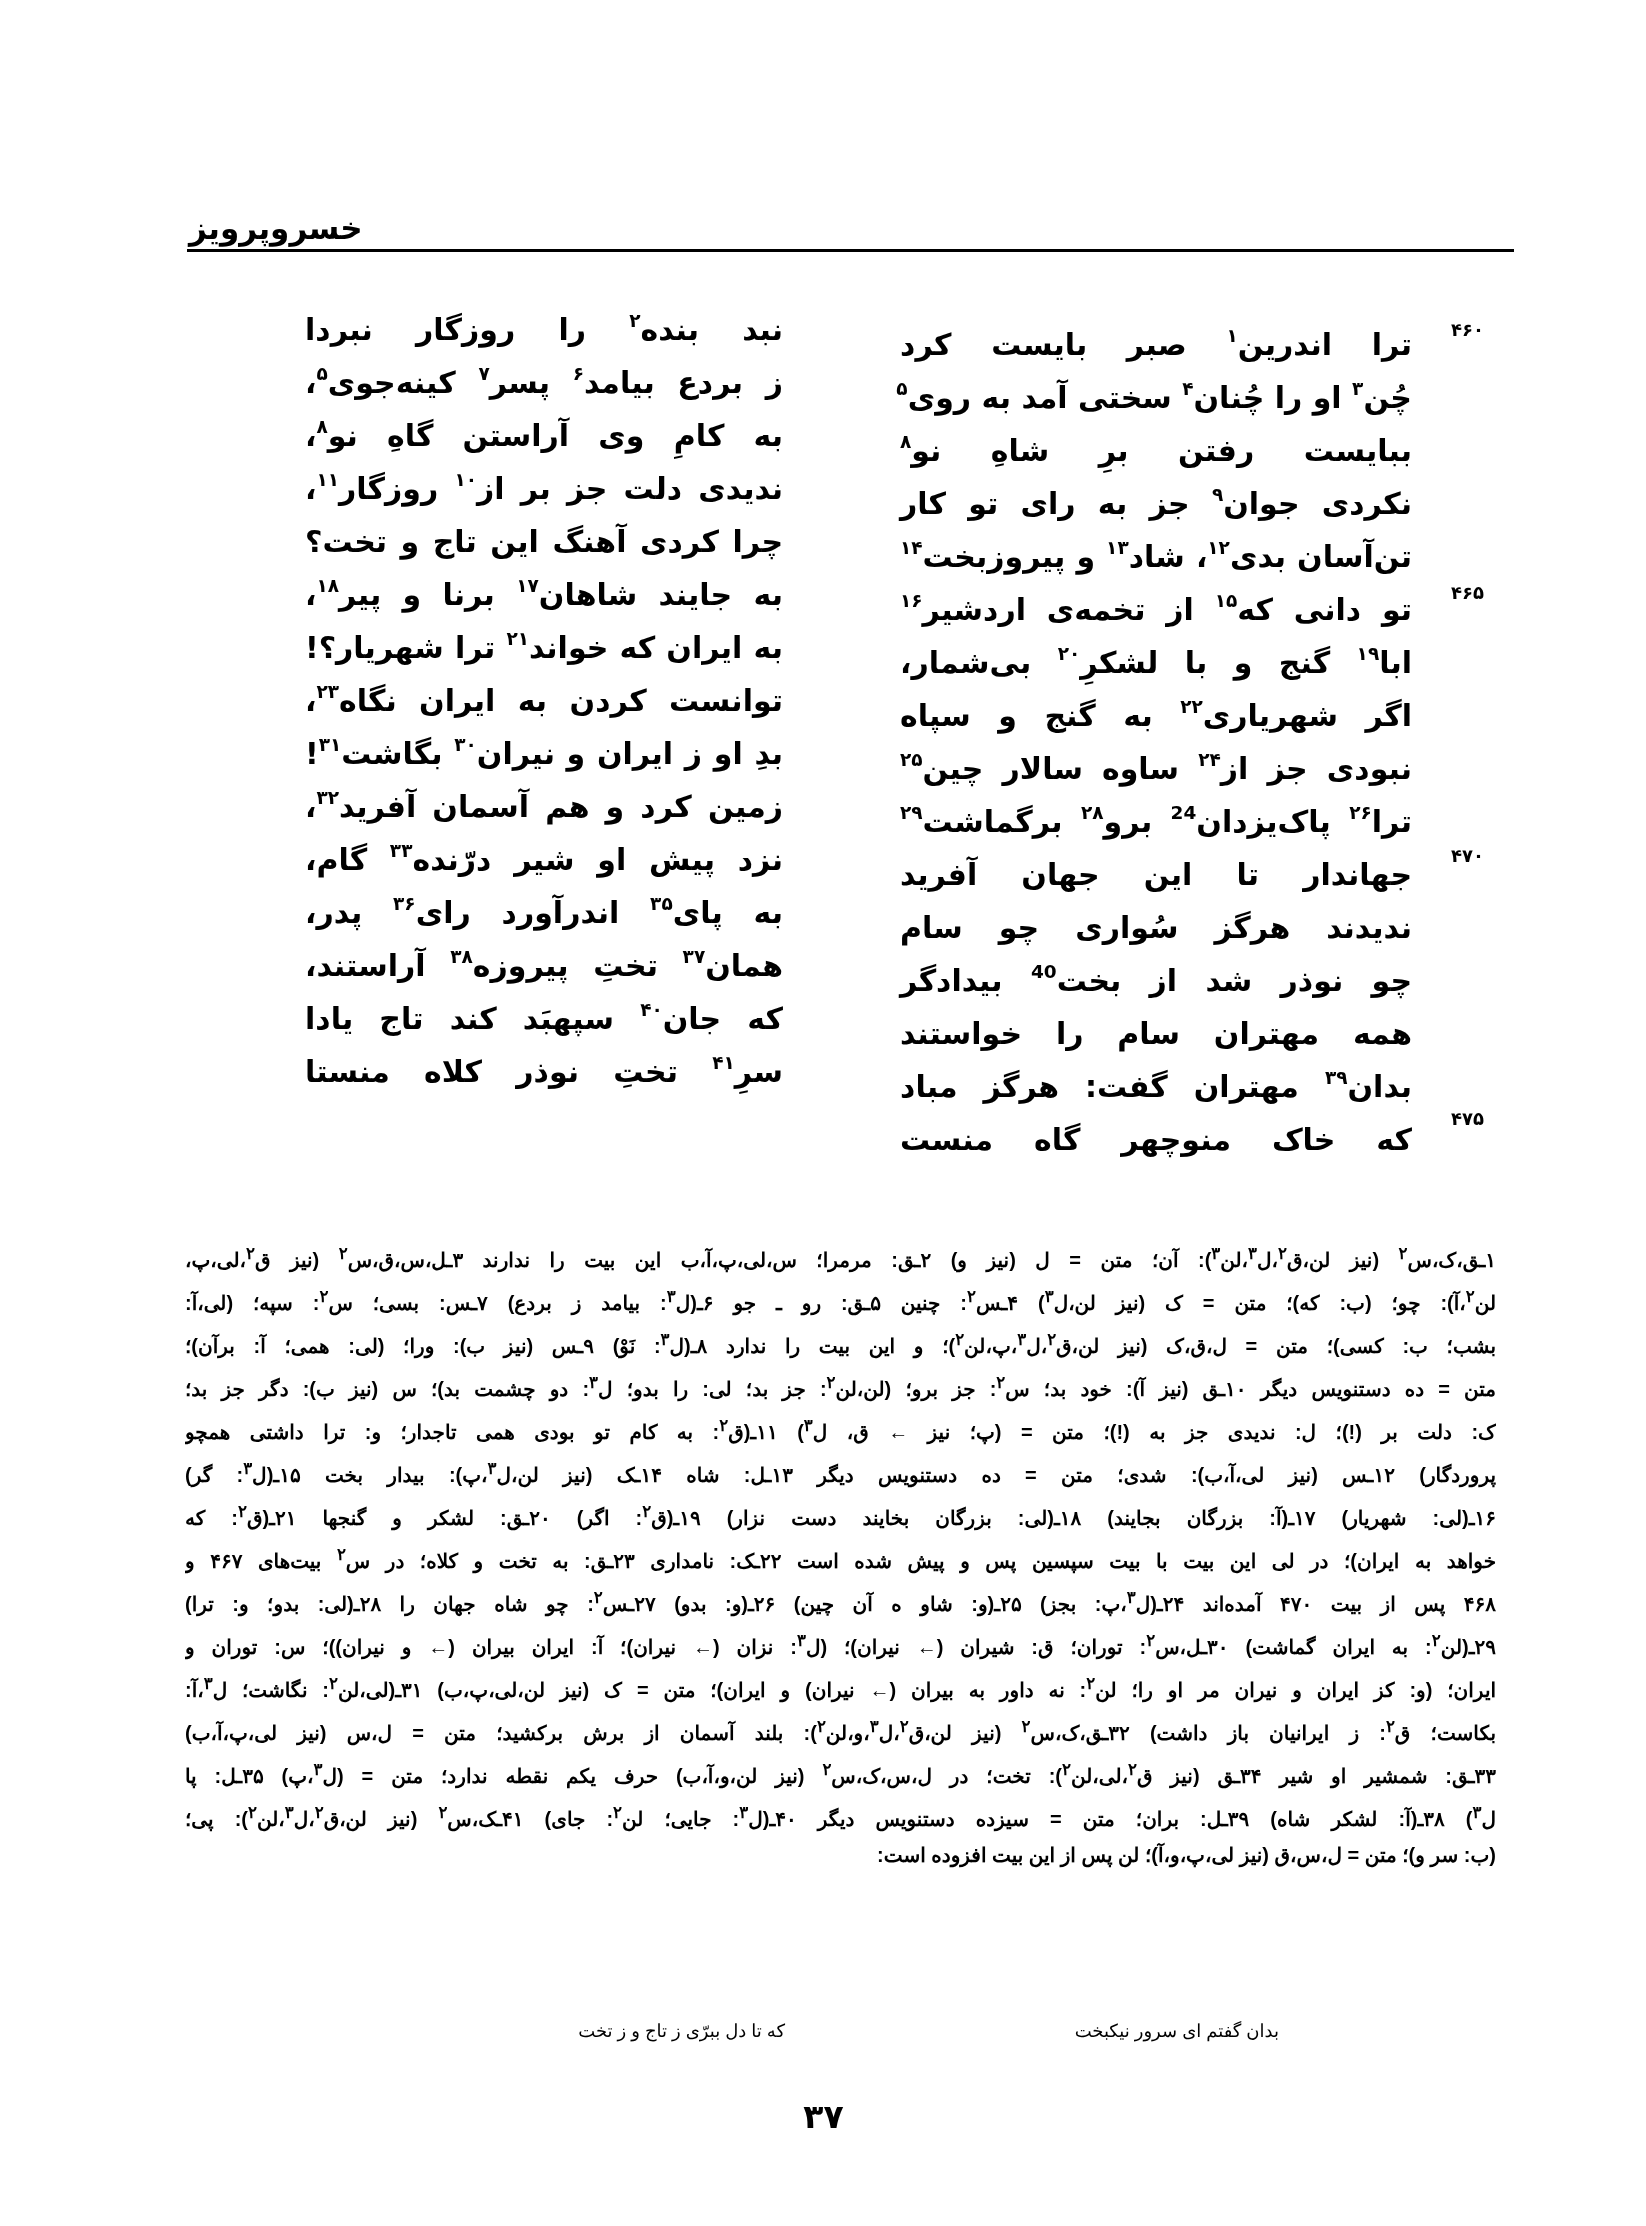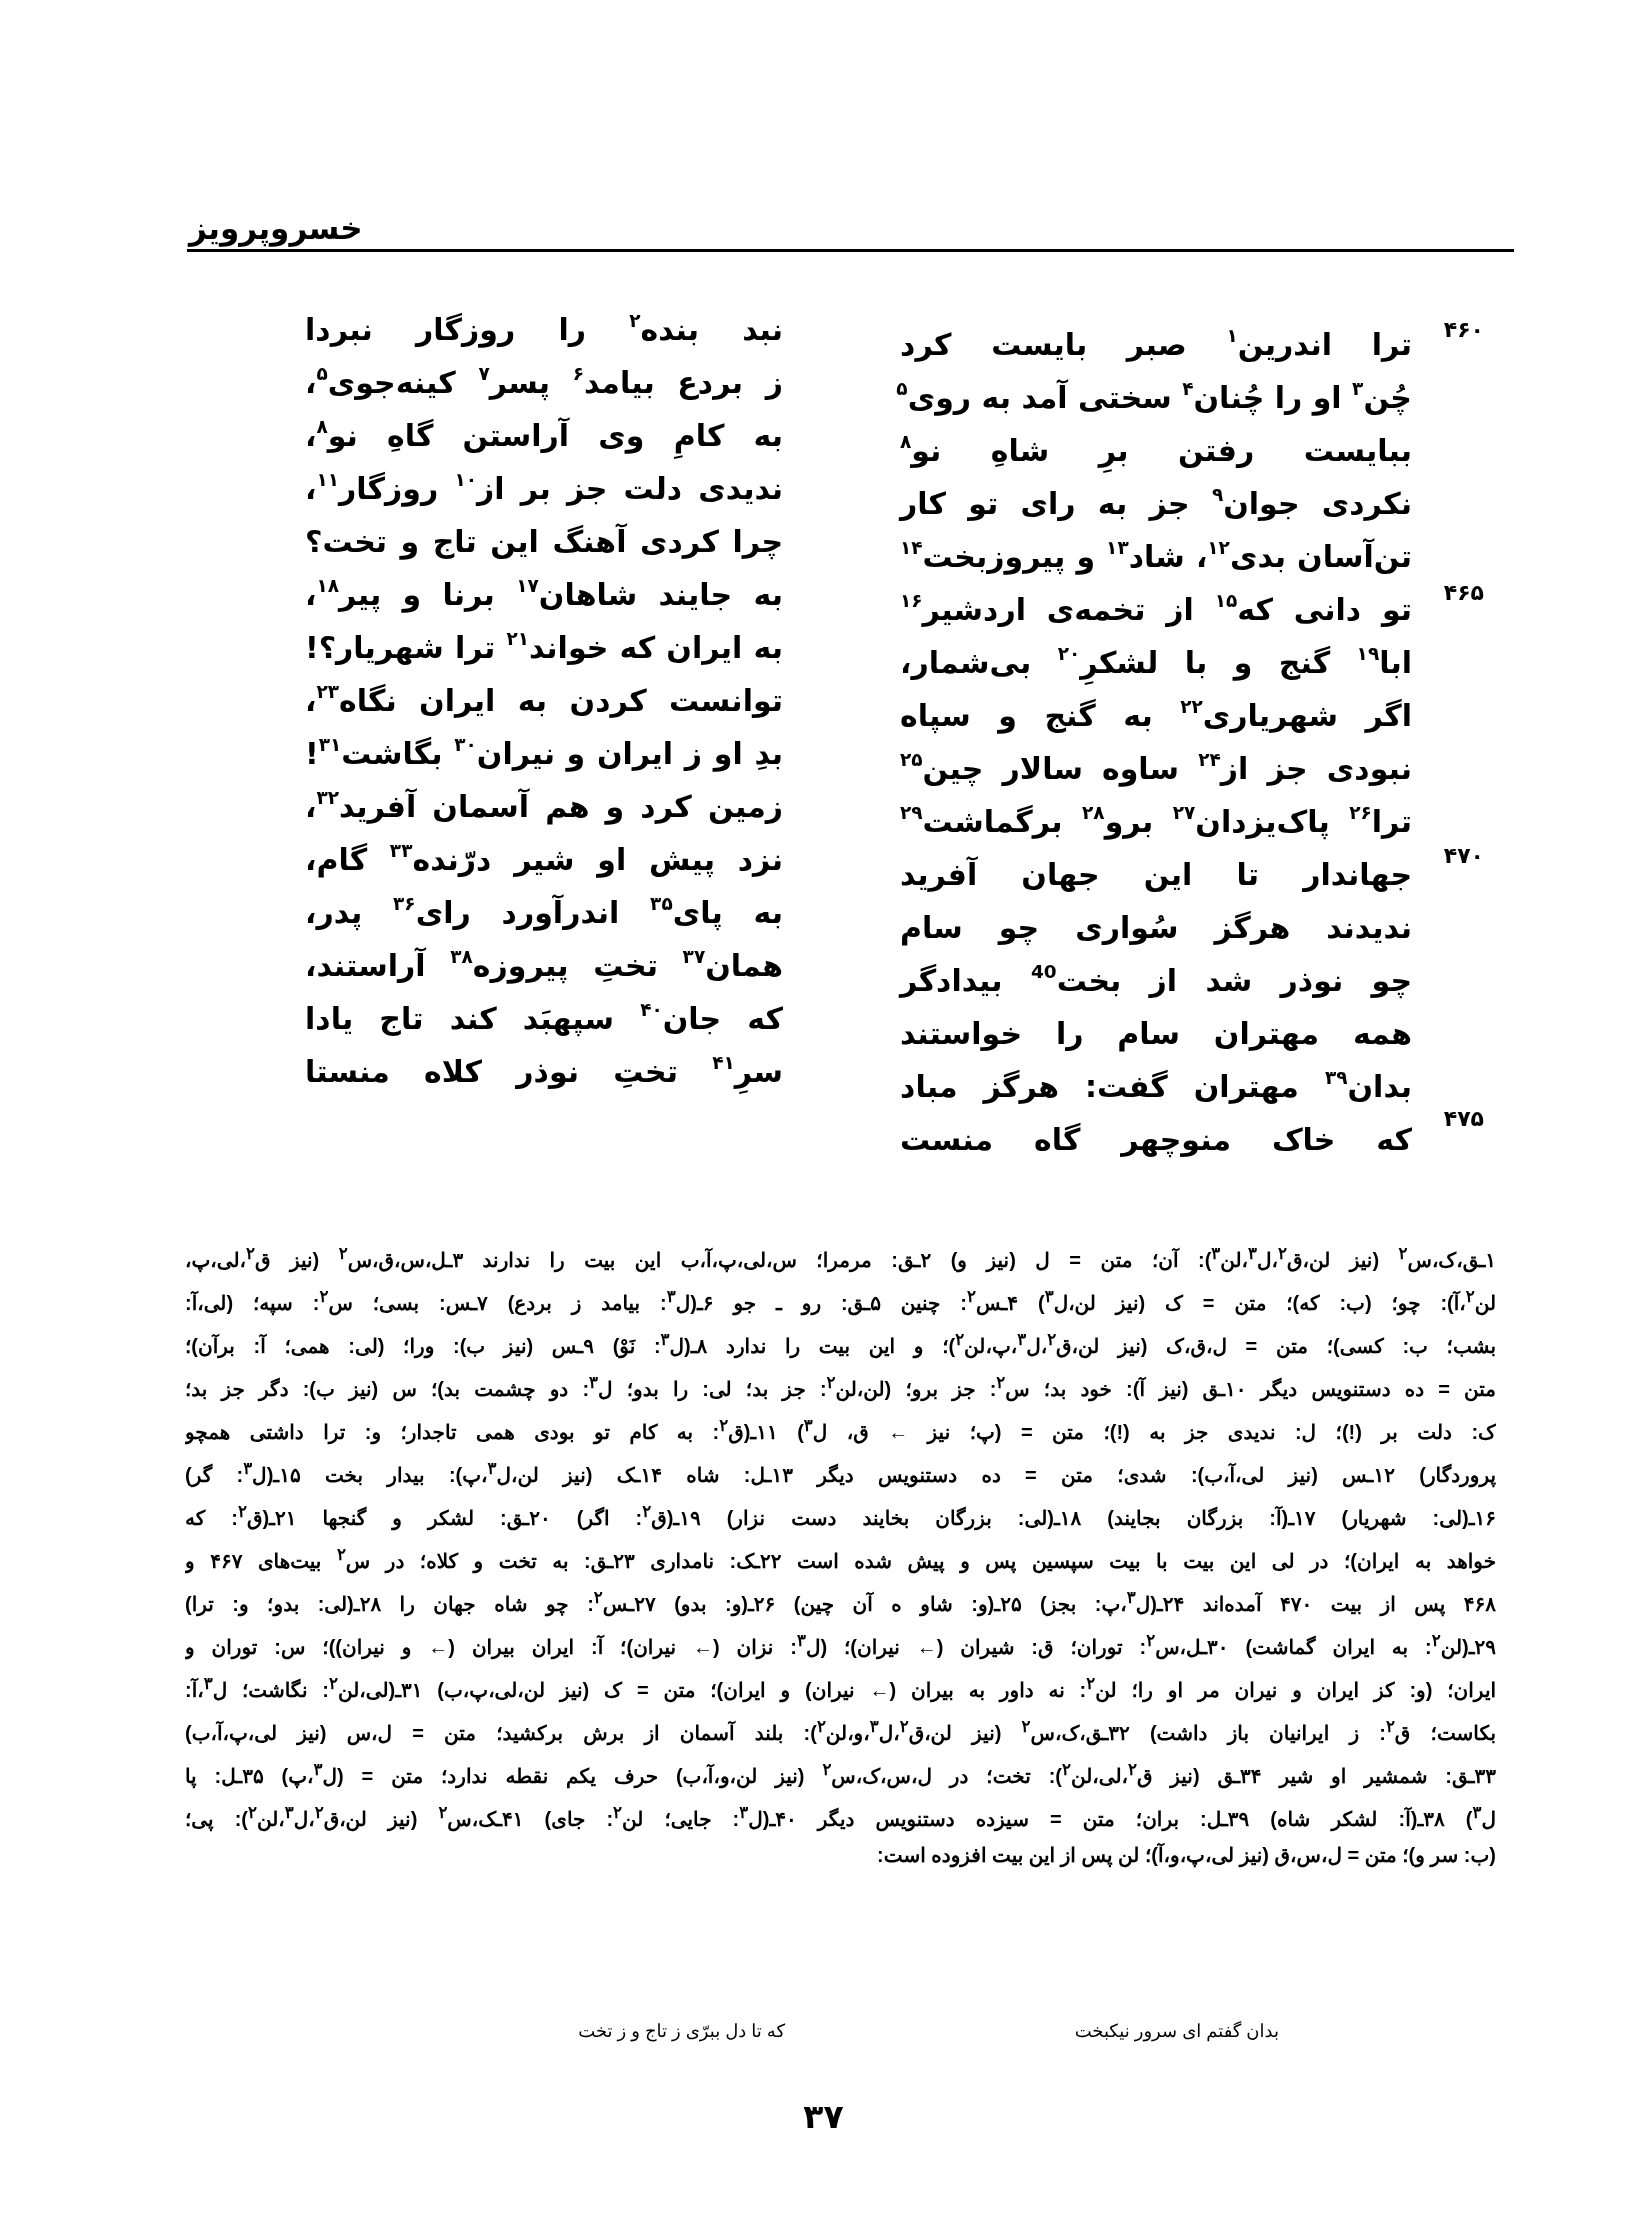--- a/index.html
+++ b/index.html
@@ -9,21 +9,21 @@
                   direction:rtl; font-family:"DejaVu Sans", sans-serif;text-align:center; }
   .rule { position:absolute; left:187px; top:249px; width:1327px; height:2.8px; background:#000; }
   .col { position:absolute; direction:rtl; }
   .col-right { left:900px; width:512px; top:303px;margin-top:15px; }
   .col-left { left:305px; width:478px; top:303px; }
   .hemistich { height:53px; line-height:53px; font-size:30px; font-weight:bold;
                font-family:"DejaVu Sans", sans-serif; text-align:justify; text-align-last:justify;
                white-space:nowrap; overflow:visible; }
   .hemistich sup { font-size:18.5px; vertical-align:13px; line-height:0; }
   .linenums { position:absolute; left:1429px; top:303px; width:55px; direction:rtl; }
-  .linenum { position:absolute; right:0; font-size:22px; font-weight:bold; line-height:53px; height:53px;
+  .linenum { position:absolute; right:0; font-size:18px; font-weight:bold; line-height:53px; height:53px;
              font-family:"DejaVu Sans", sans-serif; }
   .footnotes { position:absolute; left:185px; top:1232px; width:1311px; direction:rtl; }
   .fn-line { height:43px; line-height:43px; font-size:20px; font-weight:bold;
              font-family:"Liberation Sans", sans-serif; text-align:justify; text-align-last:justify;
              white-space:nowrap; overflow:hidden; letter-spacing:-0.3px; }
   .fn-line.last { text-align-last:right; }
   .added-verse { position:absolute; top:2008px; left:185px; width:1311px; height:46px; direction:rtl; }
   .added-h { position:absolute; font-size:18px; font-weight:normal; font-family:"Liberation Sans", sans-serif;
              white-space:nowrap; line-height:46px; }
   .added-h.first { right:217px; }
@@ -46,21 +46,21 @@
 <div class="col col-right" id="colRight">
     <div class="hemistich">ترا اندرین<sup>۱</sup> صبر بایست کرد</div>
     <div class="hemistich">چُن<sup>۳</sup> او را چُنان<sup>۴</sup> سختی آمد به روی<sup>۵</sup></div>
     <div class="hemistich">ببایست رفتن برِ شاهِ نو<sup>۸</sup></div>
     <div class="hemistich">نکردی جوان<sup>۹</sup> جز به رای تو کار</div>
     <div class="hemistich">تن‌آسان بدی<sup>۱۲</sup>، شاد<sup>۱۳</sup> و پیروزبخت<sup>۱۴</sup></div>
     <div class="hemistich">تو دانی که<sup>۱۵</sup> از تخمه‌ی اردشیر<sup>۱۶</sup></div>
     <div class="hemistich">ابا<sup>۱۹</sup> گنج و با لشکرِ<sup>۲۰</sup> بی‌شمار،</div>
     <div class="hemistich">اگر شهریاری<sup>۲۲</sup> به گنج و سپاه</div>
     <div class="hemistich">نبودی جز از<sup>۲۴</sup> ساوه سالار چین<sup>۲۵</sup></div>
-    <div class="hemistich">ترا<sup>۲۶</sup> پاک‌یزدان<sup>۲۷</sup> برو<sup>۲۸</sup> برگماشت<sup>۲۹</sup></div>
+    <div class="hemistich">ترا<sup>۲۶</sup> پاک‌یزدان<sup>24</sup> برو<sup>۲۸</sup> برگماشت<sup>۲۹</sup></div>
     <div class="hemistich">جهاندار تا این جهان آفرید</div>
     <div class="hemistich">ندیدند هرگز سُواری چو سام</div>
     <div class="hemistich">چو نوذر شد از بخت<sup>40</sup> بیدادگر</div>
     <div class="hemistich">همه مهتران سام را خواستند</div>
     <div class="hemistich">بدان<sup>۳۹</sup> مهتران گفت: هرگز مباد</div>
     <div class="hemistich">که خاک منوچهر گاه منست</div>
   </div>
 <div class="col col-left" id="colLeft">
     <div class="hemistich">نبد بنده<sup>۲</sup> را روزگار نبردا</div>
     <div class="hemistich">ز بردع بیامد<sup>۶</sup> پسر<sup>۷</sup> کینه‌جوی<sup>۵</sup>،</div>

